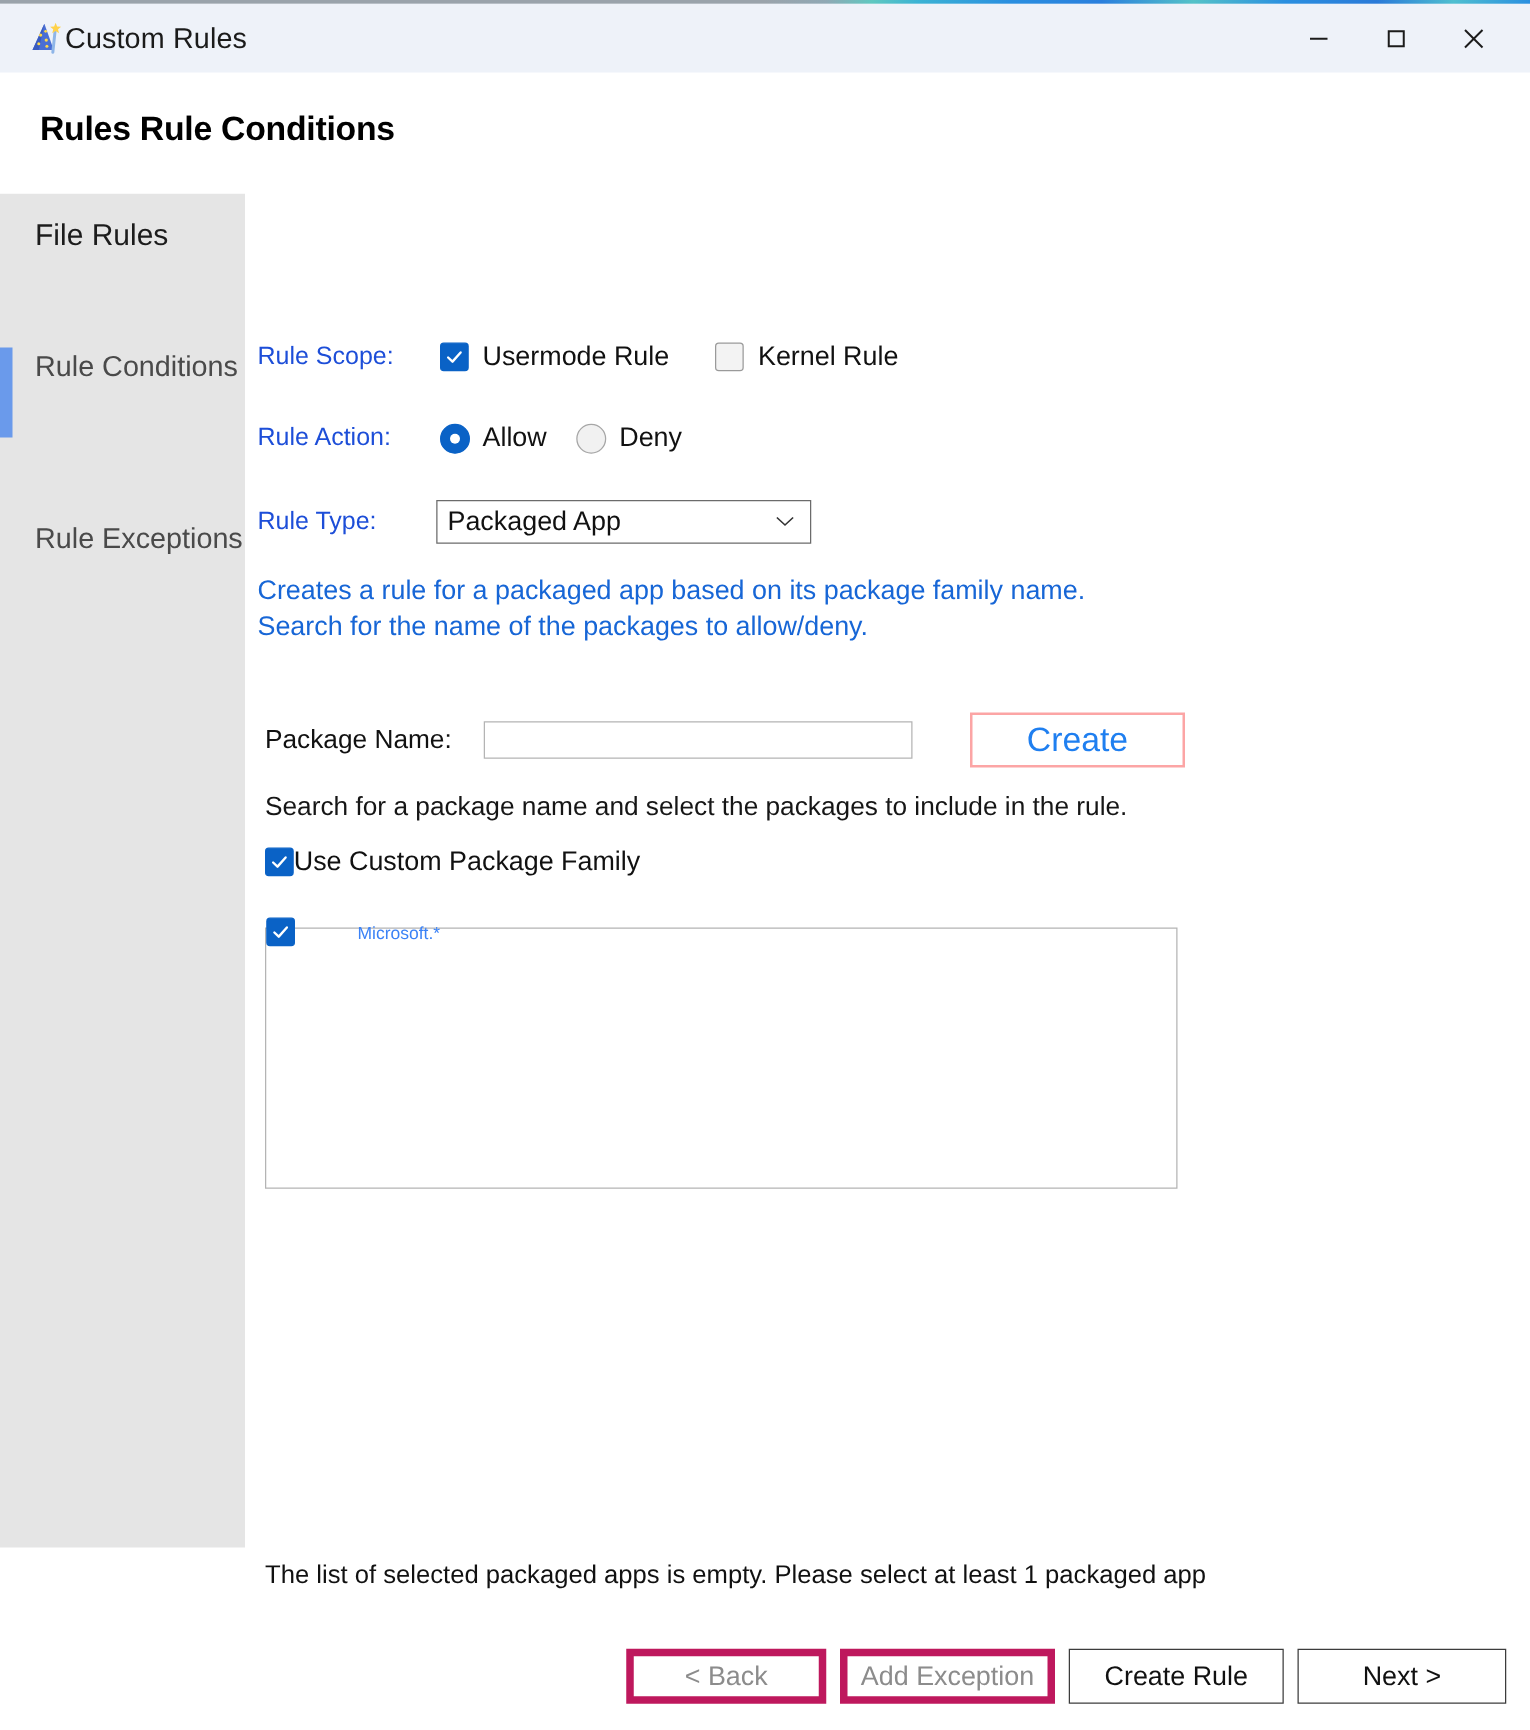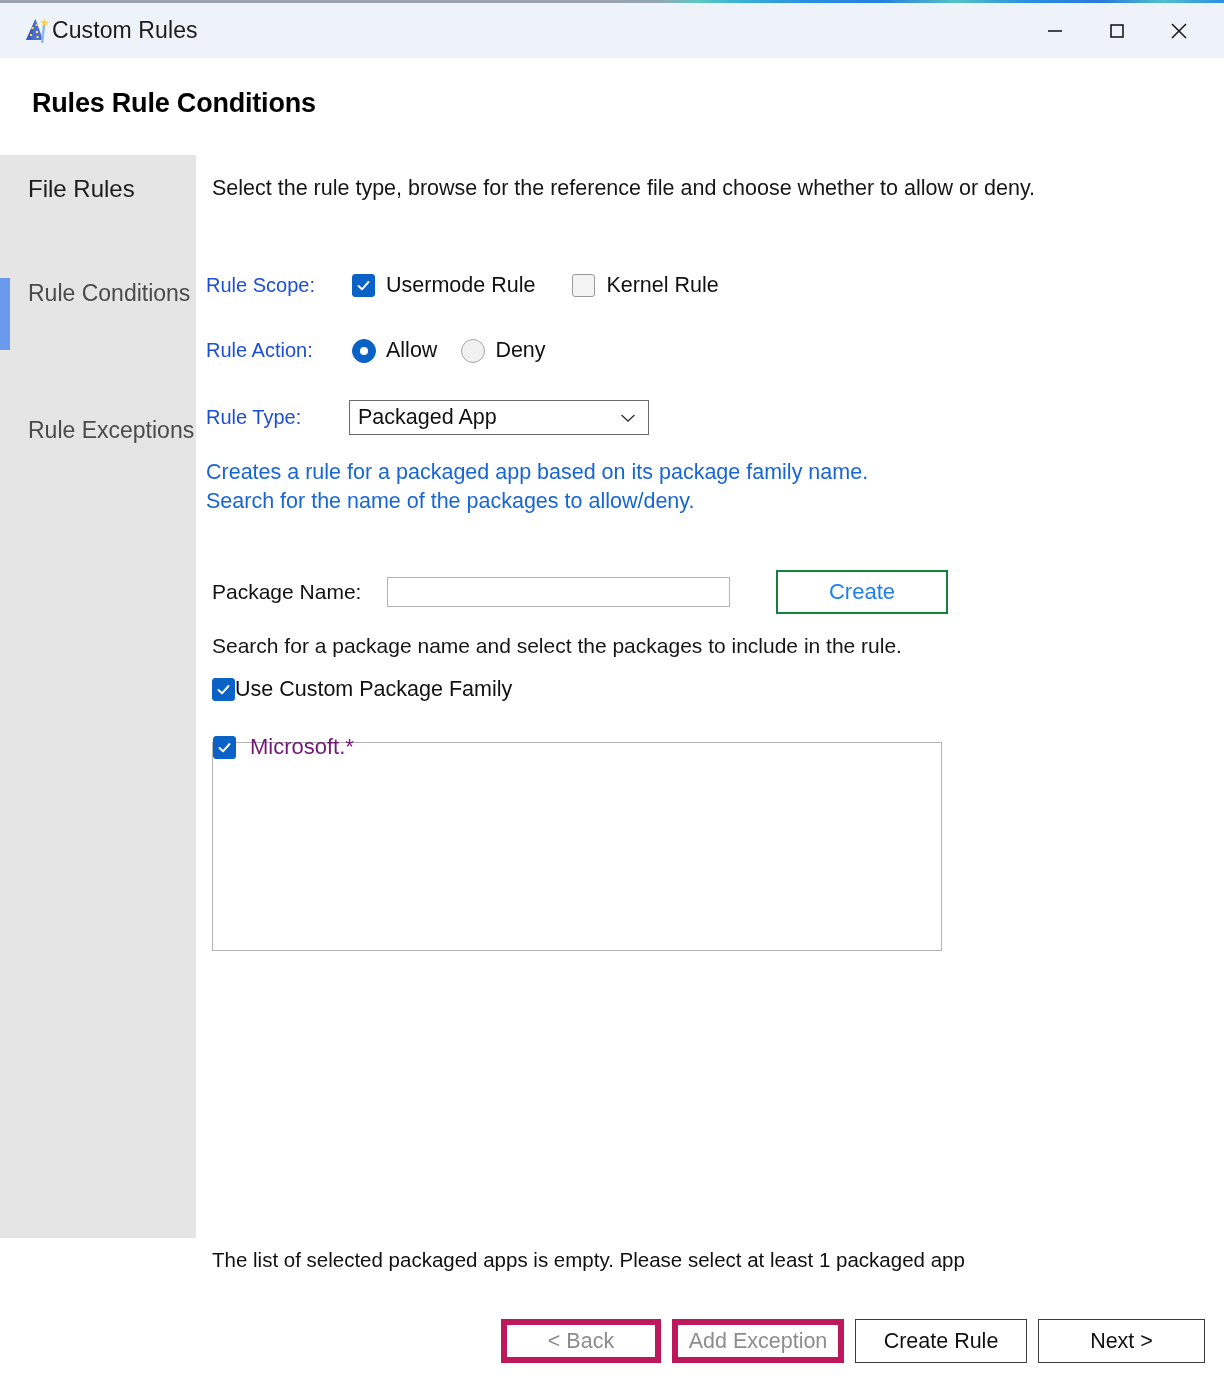--- a/index.html
+++ b/index.html
@@ -248,25 +248,25 @@
     box-sizing: border-box;
     font-family: "Liberation Sans", sans-serif;
     font-size: 19px;
     color: #111;
     padding: 0 6px;
     outline: none;
   }
   #create-button {
     margin-left: 46px;
     width: 172px; height: 44px;
-    border: 2px solid #15803d;
+    border: 2px solid #fca5a5;
     background: #fff;
     color: #1f7ff0;
     font-family: "Liberation Sans", sans-serif;
-    font-size: 22px;
+    font-size: 27px;
     display: flex; align-items: center; justify-content: center;
     box-sizing: border-box;
     cursor: default;
   }
 
   #search-hint {
     position: absolute;
     top: 479px; left: 16px;
     font-size: 21px;
     color: #161616;
@@ -288,21 +288,21 @@
     border: 1px solid #b4b4b4;
     background: #fff;
     box-sizing: border-box;
   }
   #package-list-row {
     position: absolute;
     top: -9px; left: 0px;
     display: flex; align-items: center; gap: 14px;
   }
   #package-list-row .item-text {
-    font-size: 22px; color: #701a75; white-space: nowrap;
+    font-size: 14px; color: #3b82f6; white-space: nowrap; margin-left: 36px;
   }
 
   #status-message {
     position: absolute;
     top: 1093px; left: 16px;
     font-size: 20.5px;
     color: #111;
     white-space: nowrap;
   }
 
@@ -383,21 +383,20 @@
   </div>
 
   <div class="nav-item" id="nav-rule-exceptions">
     <span class="bar"></span>
     <span>Rule Exceptions</span>
   </div>
 </div>
 
 <div id="main">
 
-  <div id="intro-text">Select the rule type, browse for the reference file and choose whether to allow or deny.</div>
 
   <div class="form-row" id="row-scope">
     <span class="field-label">Rule Scope:</span>
     <span class="cb-group">
       <span class="cb on">
         <svg width="15" height="15" viewBox="0 0 15 15">
             <polyline points="2.5,8 6,11.3 12.5,4" fill="none" stroke="#fff" stroke-width="1.9" stroke-linecap="round" stroke-linejoin="round"></polyline>
           </svg>
       </span>
       <span class="cb-text">Usermode Rule</span>

